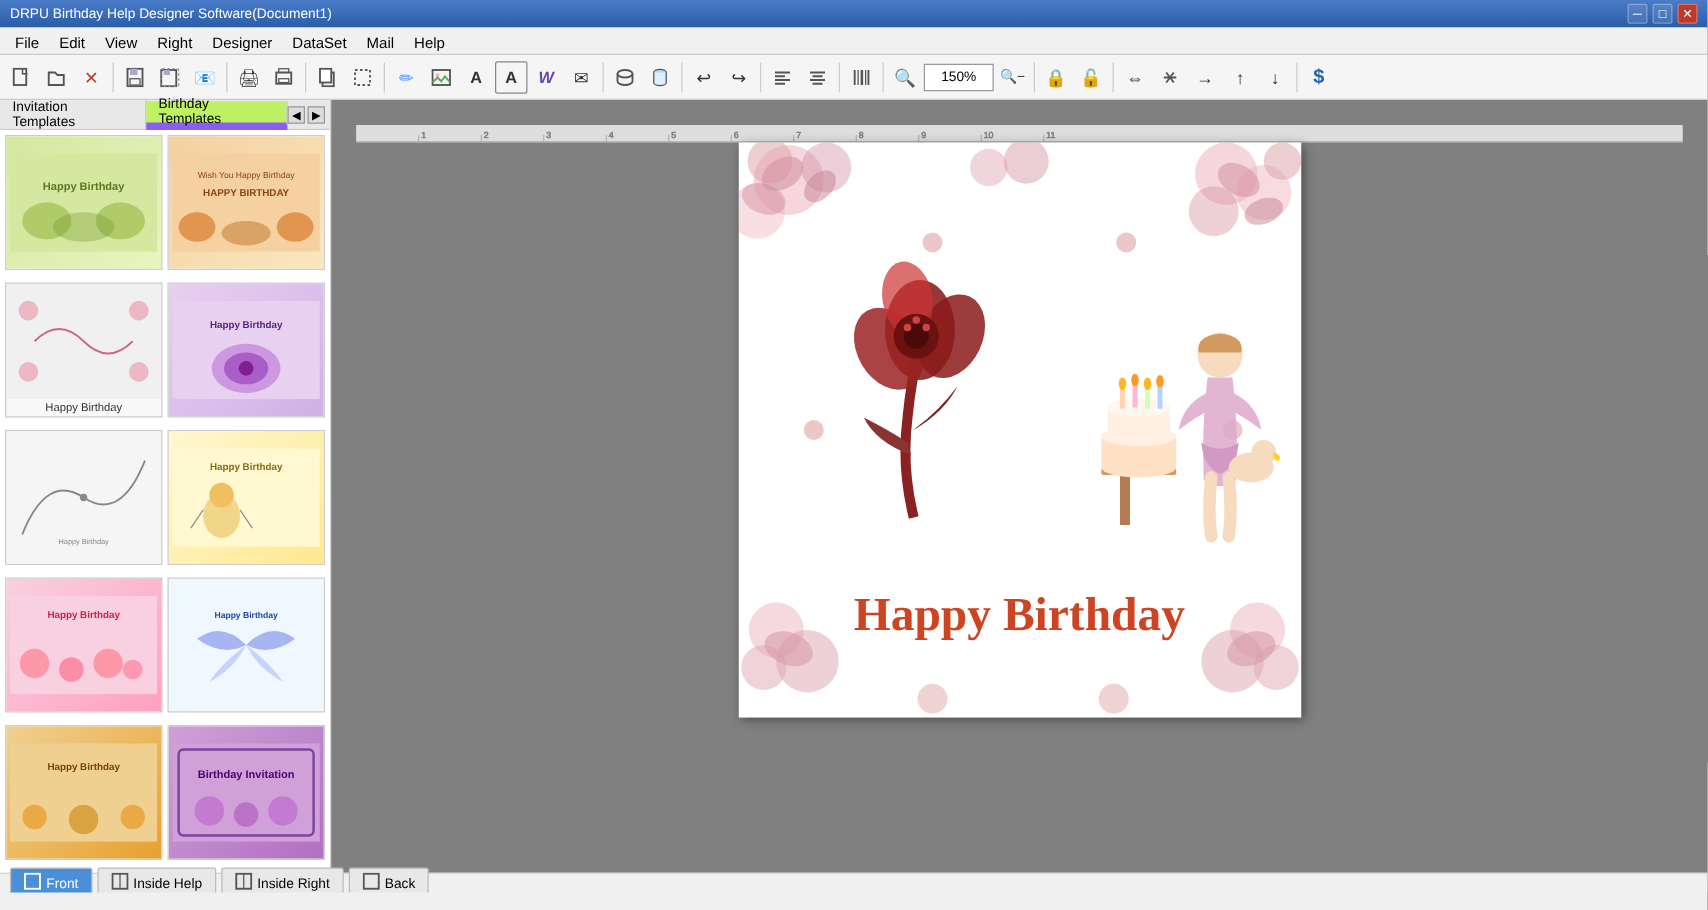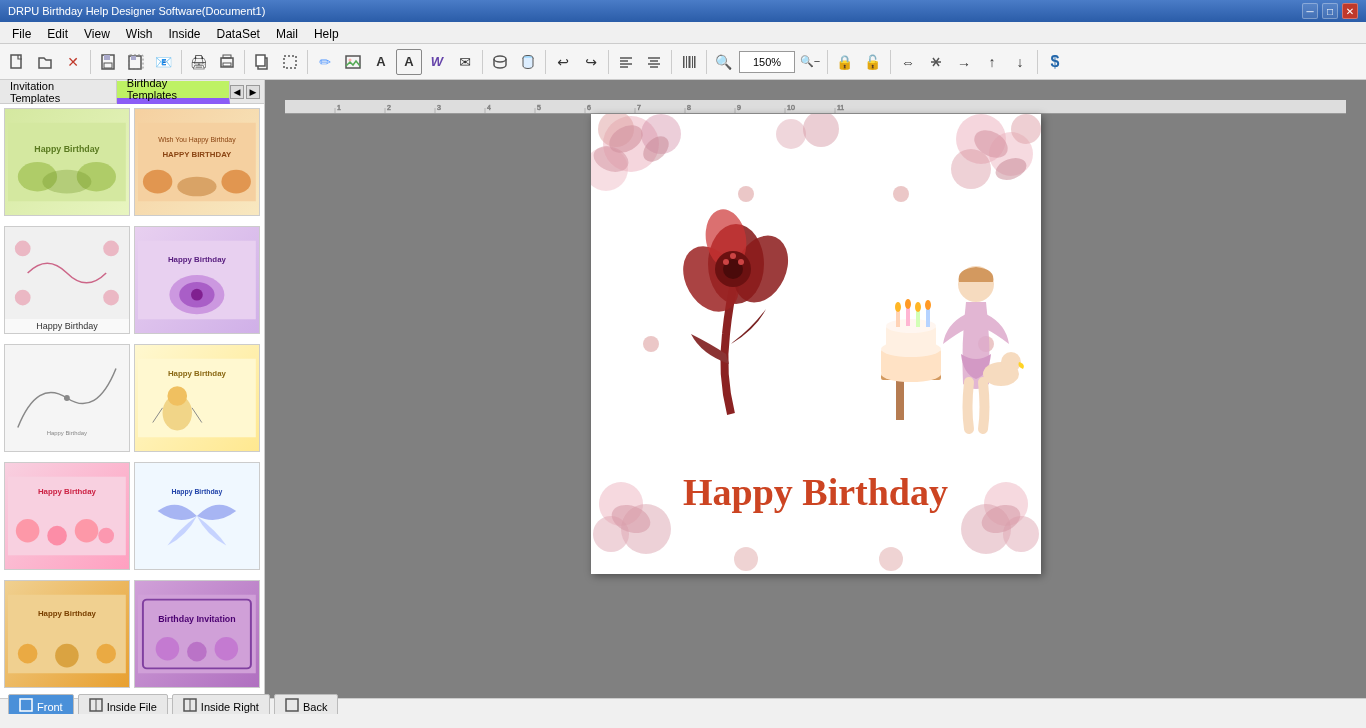--- a/index.html
+++ b/index.html
@@ -253,22 +253,22 @@
     <div class="title-btn">─</div>
     <div class="title-btn">□</div>
     <div class="title-btn close-btn">✕</div>
   </div>
 </div>
 
 <div id="menu-bar">
   <div class="menu-item">File</div>
   <div class="menu-item">Edit</div>
   <div class="menu-item">View</div>
-  <div class="menu-item">Wish</div>
-  <div class="menu-item">Inside</div>
+  <div class="menu-item">Right</div>
+  <div class="menu-item">Designer</div>
   <div class="menu-item">DataSet</div>
   <div class="menu-item">Mail</div>
   <div class="menu-item">Help</div>
 </div>
 
 <div id="toolbar">
   <div class="tb-btn" title="New">
     <svg width="16" height="16" viewBox="0 0 16 16">
         <rect x="2" y="1" width="10" height="13" fill="none" stroke="#555" stroke-width="1.5"></rect>
         <polyline points="9,1 9,5 13,5" fill="none" stroke="#555" stroke-width="1.2"></polyline>
@@ -710,21 +710,21 @@
     </span>
     <span>Front</span>
   </div>
   <div class="view-tab">
     <span class="view-tab-icon">
       <svg width="14" height="14" viewBox="0 0 14 14">
           <rect x="1" y="1" width="12" height="12" fill="none" stroke="#555" stroke-width="1.5"></rect>
           <line x1="7" y1="1" x2="7" y2="13" stroke="#555" stroke-width="1"></line>
         </svg>
     </span>
-    <span>Inside File</span>
+    <span>Inside Help</span>
   </div>
   <div class="view-tab">
     <span class="view-tab-icon">
       <svg width="14" height="14" viewBox="0 0 14 14">
           <rect x="1" y="1" width="12" height="12" fill="none" stroke="#555" stroke-width="1.5"></rect>
           <line x1="7" y1="1" x2="7" y2="13" stroke="#555" stroke-width="1"></line>
         </svg>
     </span>
     <span>Inside Right</span>
   </div>

